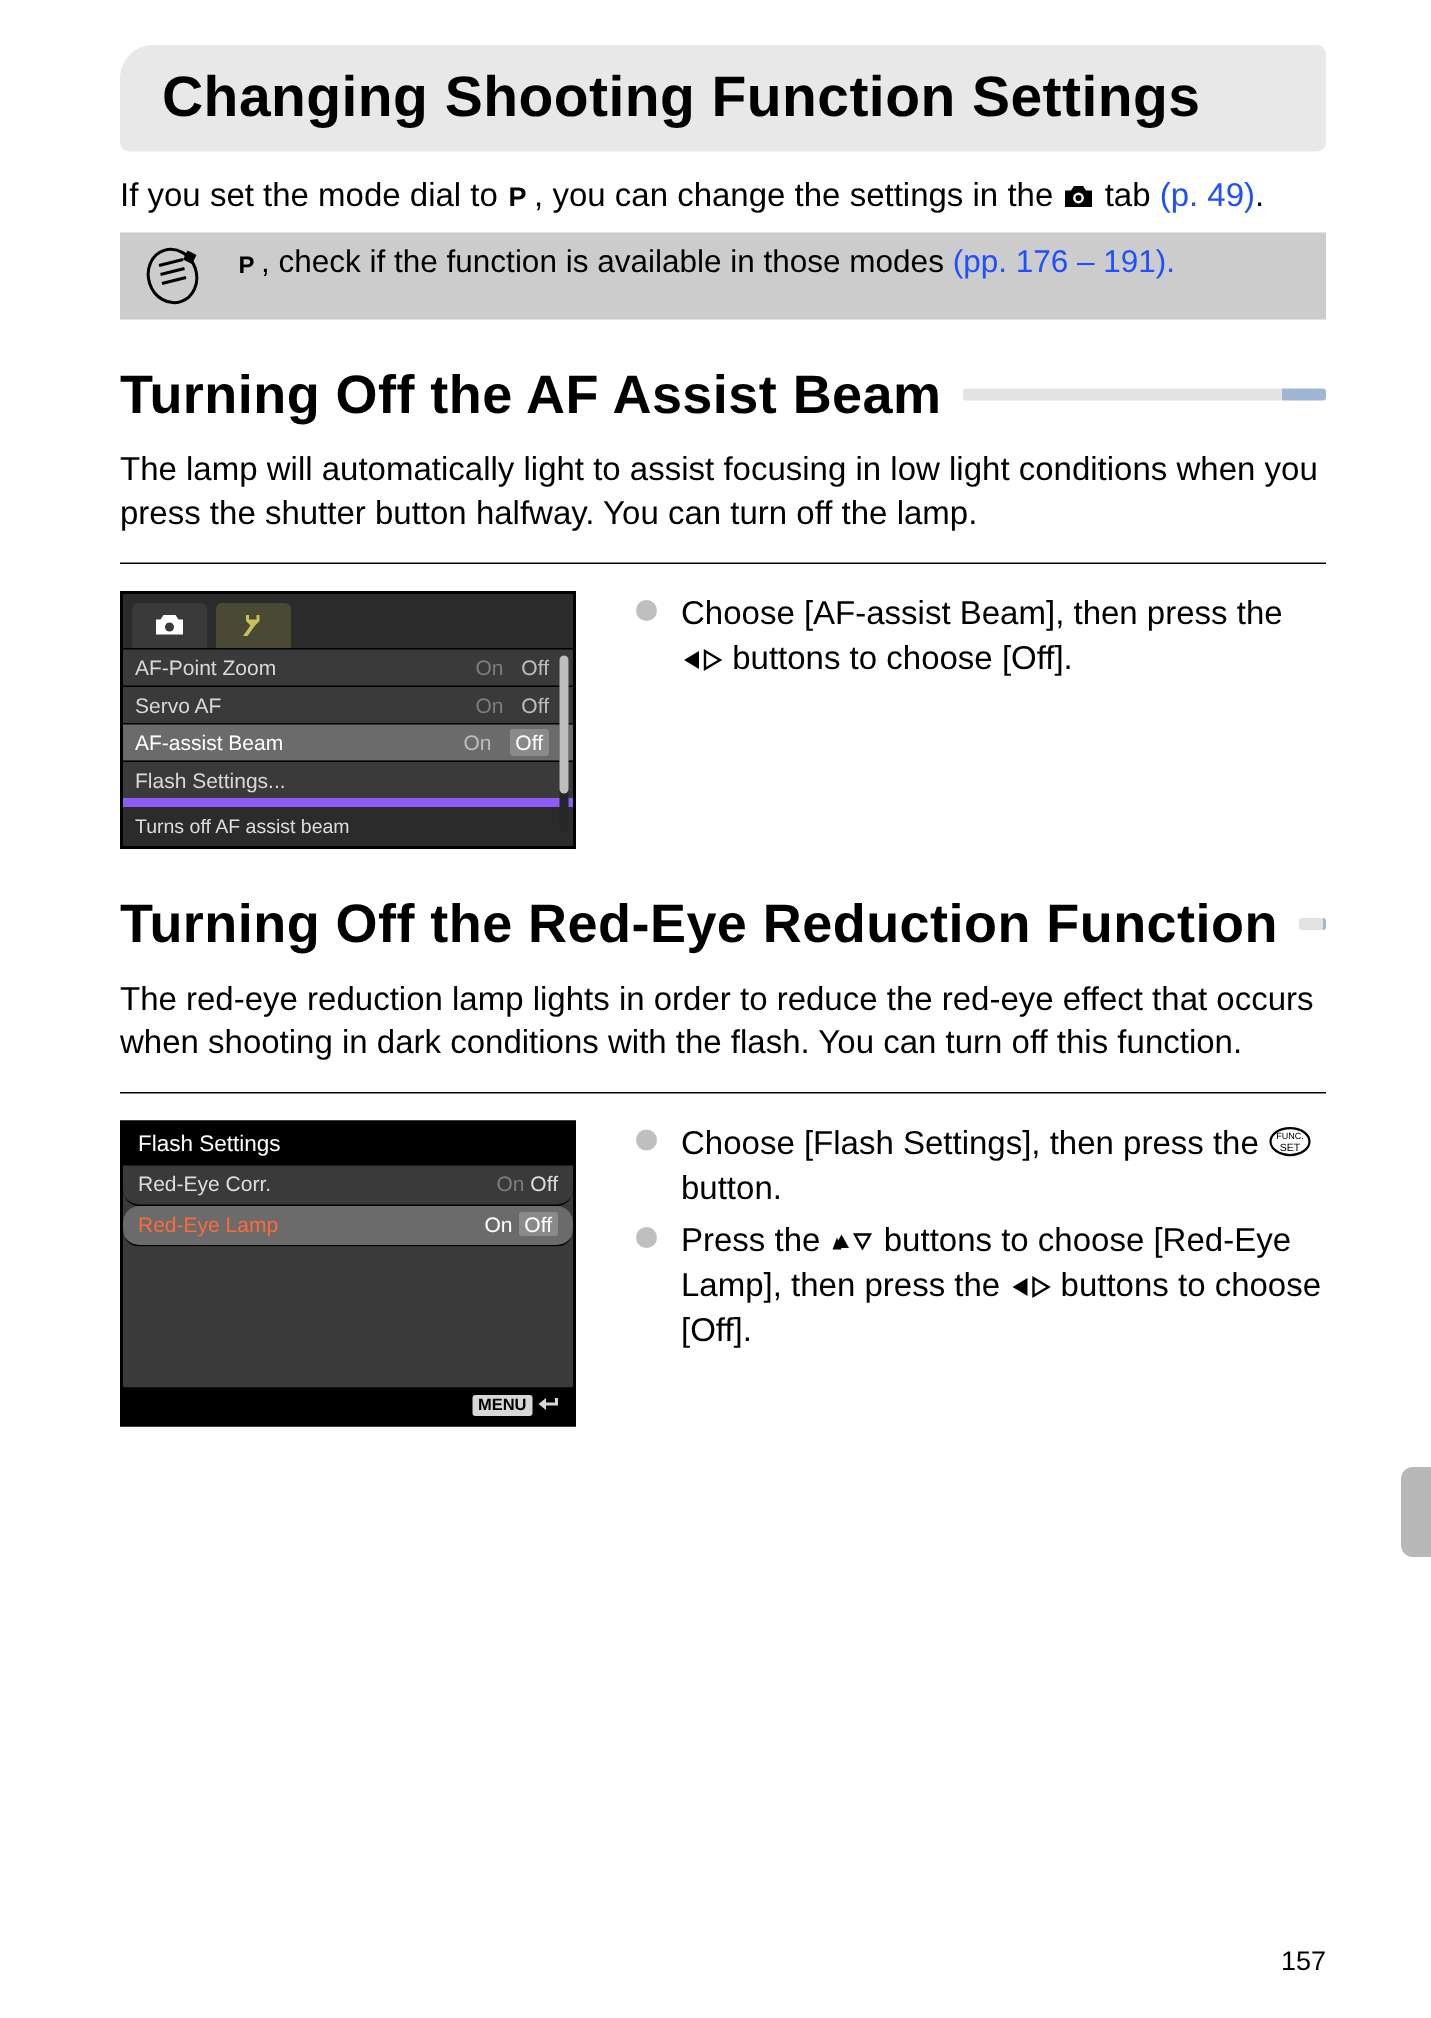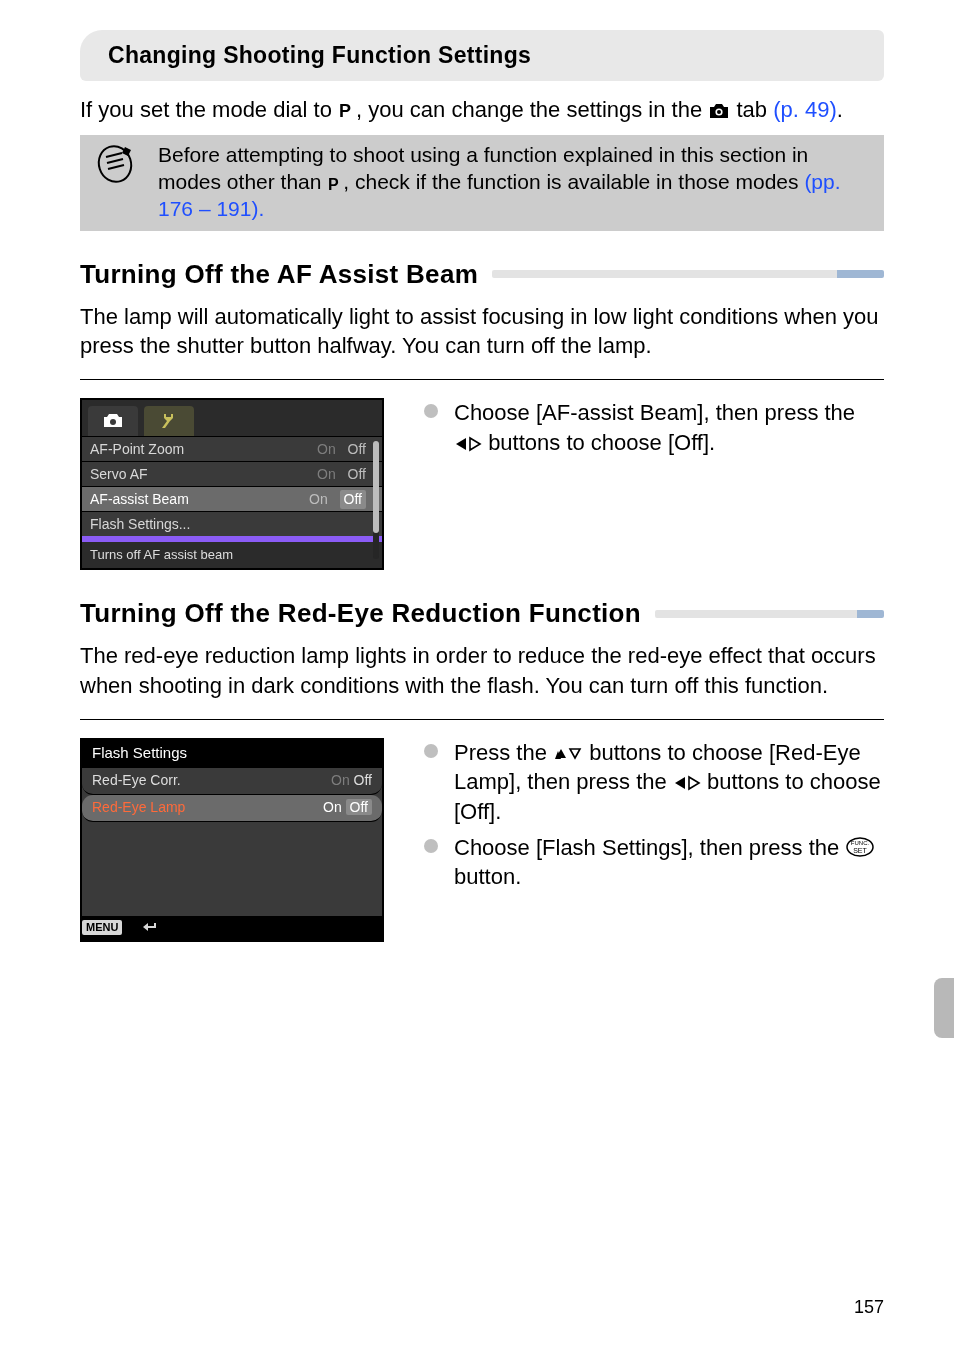--- a/index.html
+++ b/index.html
@@ -24,21 +24,21 @@
   .page-title{
     background:#e8e8e8;
     border-radius:22px 6px 6px 6px;
     padding:10px 20px 10px 28px;
     margin-bottom:14px;
   }
   .page-title h1{
     margin:0;
     font-family:Arial, Helvetica, sans-serif;
     font-weight:900;
-    font-size:23px;
+    font-size:38px;
     letter-spacing:0.3px;
   }
 
   .intro{margin:8px 0 10px 0;}
   .link{color:var(--link);}
 
   
   .note{
     background:#cccccc;
     display:flex;
@@ -52,21 +52,21 @@
   
   .section-head{
     display:flex;
     align-items:center;
     margin:26px 0 10px 0;
   }
   .section-head h2{
     margin:0;
     font-family:Arial, Helvetica, sans-serif;
     font-weight:900;
-    font-size:26px;
+    font-size:36px;
     letter-spacing:0.3px;
   }
   .section-head .rule{
     flex:1;
     height:8px;
     margin-left:14px;
     background:linear-gradient(to right,#e3e3e3 0%,#e3e3e3 88%,var(--accent-end) 88%,var(--accent-end) 100%);
     border-radius:2px;
   }
 
@@ -123,21 +123,21 @@
     width:300px;height:200px;
     border:2px solid #000;background:#000000;color:#fff;
     font-family:Arial, sans-serif;font-size:14px;
     display:flex;flex-direction:column;
   }
   .lcd2 .title{height:28px;background:#000;color:#fff;display:flex;align-items:center;padding-left:10px;font-size:15px;}
   .lcd2 .rows{flex:1;background:#3a3a3a;}
   .lcd2 .row{height:26px;display:flex;align-items:center;justify-content:space-between;padding:0 10px;color:#ddd;border-bottom:1px solid #000;border-radius:11px;}
   .lcd2 .row.sel{background:#6b6b6b;color:#fff;}
   .lcd2 .row.sel .label{color:#ff6a3a;}
-  .lcd2 .footer{height:24px;background:#000;display:flex;align-items:center;justify-content:flex-start;padding-right:8px;gap:20px;font-size:12px;}
+  .lcd2 .footer{height:24px;background:#000;display:flex;align-items:center;justify-content:flex-end;padding-right:8px;gap:3px;font-size:12px;}
   .lcd2 .menu-badge{background:#d7d7d7;color:#000;font-weight:bold;padding:0 4px;border-radius:2px;font-size:11px;}
 
   
   .tri-l{display:inline-block;width:0;height:0;border-top:5px solid transparent;border-bottom:5px solid transparent;border-right:6px solid #ccc;}
   .tri-r{display:inline-block;width:0;height:0;border-top:5px solid transparent;border-bottom:5px solid transparent;border-left:6px solid #ccc;}
 
   
   .sym{display:inline-flex;align-items:center;vertical-align:-3px;}
   .sym svg{display:block;}
 
@@ -179,21 +179,20 @@
   <div class="icon-col">
     <svg width="38" height="42" viewBox="0 0 38 42">
       <ellipse cx="19" cy="21" rx="16" ry="18" fill="none" stroke="#000" stroke-width="2" transform="rotate(-18 19 21)"></ellipse>
       <line x1="10" y1="14" x2="26" y2="10" stroke="#000" stroke-width="2"></line>
       <line x1="11" y1="20" x2="27" y2="16" stroke="#000" stroke-width="2"></line>
       <line x1="12" y1="26" x2="28" y2="22" stroke="#000" stroke-width="2"></line>
       <path d="M29 4 l6 3 -3 6 -6 -3 z" fill="#000"></path>
     </svg>
   </div>
   <div class="text-col">
-    <span>Before attempting to shoot using a function explained in this section in modes other than </span>
     <span class="sym">
       <svg width="16" height="16" viewBox="0 0 16 16">
           <text x="1" y="14" font-family="Arial" font-size="16" font-weight="900" fill="#000">P</text>
         </svg>
     </span><span>, check if the function is available in those modes </span><span class="link">(pp. </span><span class="link">176</span><span class="link"> – </span><span class="link">191</span><span class="link">).</span>
   </div>
 </div>
 
 <div class="section-head">
   <h2>Turning Off the AF Assist Beam</h2>
@@ -285,48 +284,48 @@
         <svg width="16" height="14" viewBox="0 0 16 14">
             <path d="M14 2 v5 h-8 v3 l-5 -4 5 -4 v3 h6 v-3 z" fill="#d7d7d7"></path>
           </svg>
       </div>
     </div>
   </div>
 
   <div class="steps">
     <ul class="bullets">
       <li>
+        <span>Choose [Flash Settings], then press the </span>
+        <span class="sym">
+          <svg width="30" height="22" viewBox="0 0 30 22">
+            <ellipse cx="15" cy="11" rx="13" ry="9" fill="none" stroke="#000" stroke-width="1.5"></ellipse>
+            <text x="15" y="9" text-anchor="middle" font-size="6" font-family="Arial" fill="#000">FUNC.</text>
+            <text x="15" y="17" text-anchor="middle" font-size="7" font-family="Arial" fill="#000">SET</text>
+          </svg>
+        </span>
+        <span> button.</span>
+      </li>
+      <li>
         <span>Press the </span>
         <span class="sym">
           <svg width="30" height="18" viewBox="0 0 30 18">
             <polygon points="8,14 2,14 5,6" fill="#000"></polygon>
             <polygon points="14,14 8,14 11,6" fill="#000" opacity="0"></polygon>
             <polygon points="9,3 15,3 12,11" fill="none"></polygon>
             <polygon points="3,13 13,13 8,4" fill="#000"></polygon>
             <polygon points="17,4 27,4 22,13" fill="none" stroke="#000" stroke-width="1.6"></polygon>
           </svg>
         </span>
         <span> buttons to choose [Red-Eye Lamp], then press the </span>
         <span class="sym">
           <svg width="28" height="18" viewBox="0 0 28 18">
             <polygon points="2,9 12,3 12,15" fill="#000"></polygon>
             <polygon points="26,9 16,3 16,15" fill="none" stroke="#000" stroke-width="1.6"></polygon>
           </svg>
         </span>
         <span> buttons to choose [Off].</span>
       </li>
-      <li>
-        <span>Choose [Flash Settings], then press the </span>
-        <span class="sym">
-          <svg width="30" height="22" viewBox="0 0 30 22">
-            <ellipse cx="15" cy="11" rx="13" ry="9" fill="none" stroke="#000" stroke-width="1.5"></ellipse>
-            <text x="15" y="9" text-anchor="middle" font-size="6" font-family="Arial" fill="#000">FUNC.</text>
-            <text x="15" y="17" text-anchor="middle" font-size="7" font-family="Arial" fill="#000">SET</text>
-          </svg>
-        </span>
-        <span> button.</span>
-      </li>
     </ul>
   </div>
 </div>
 
 <div class="edge-tab"></div>
 <div class="page-num">157</div>
 
 </body></html>

